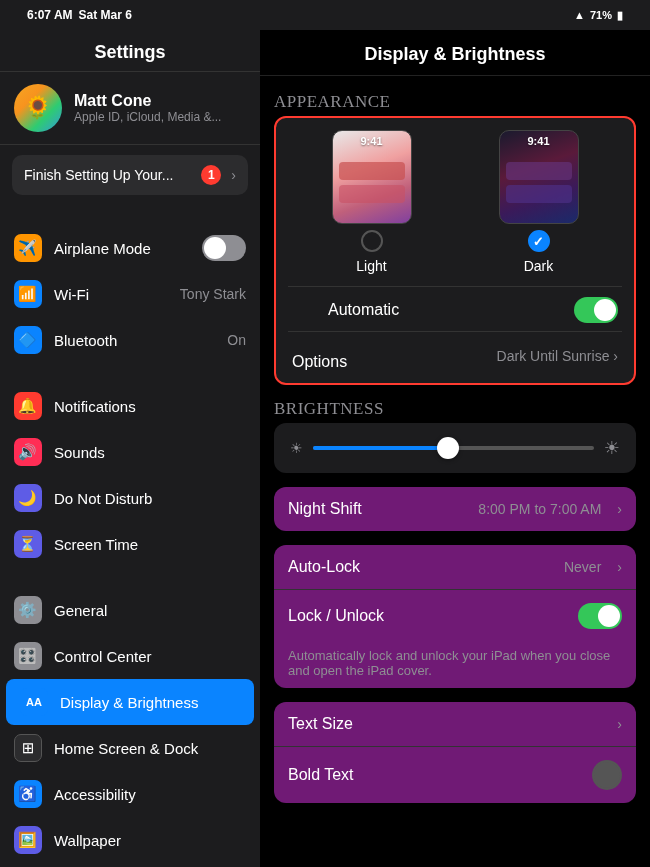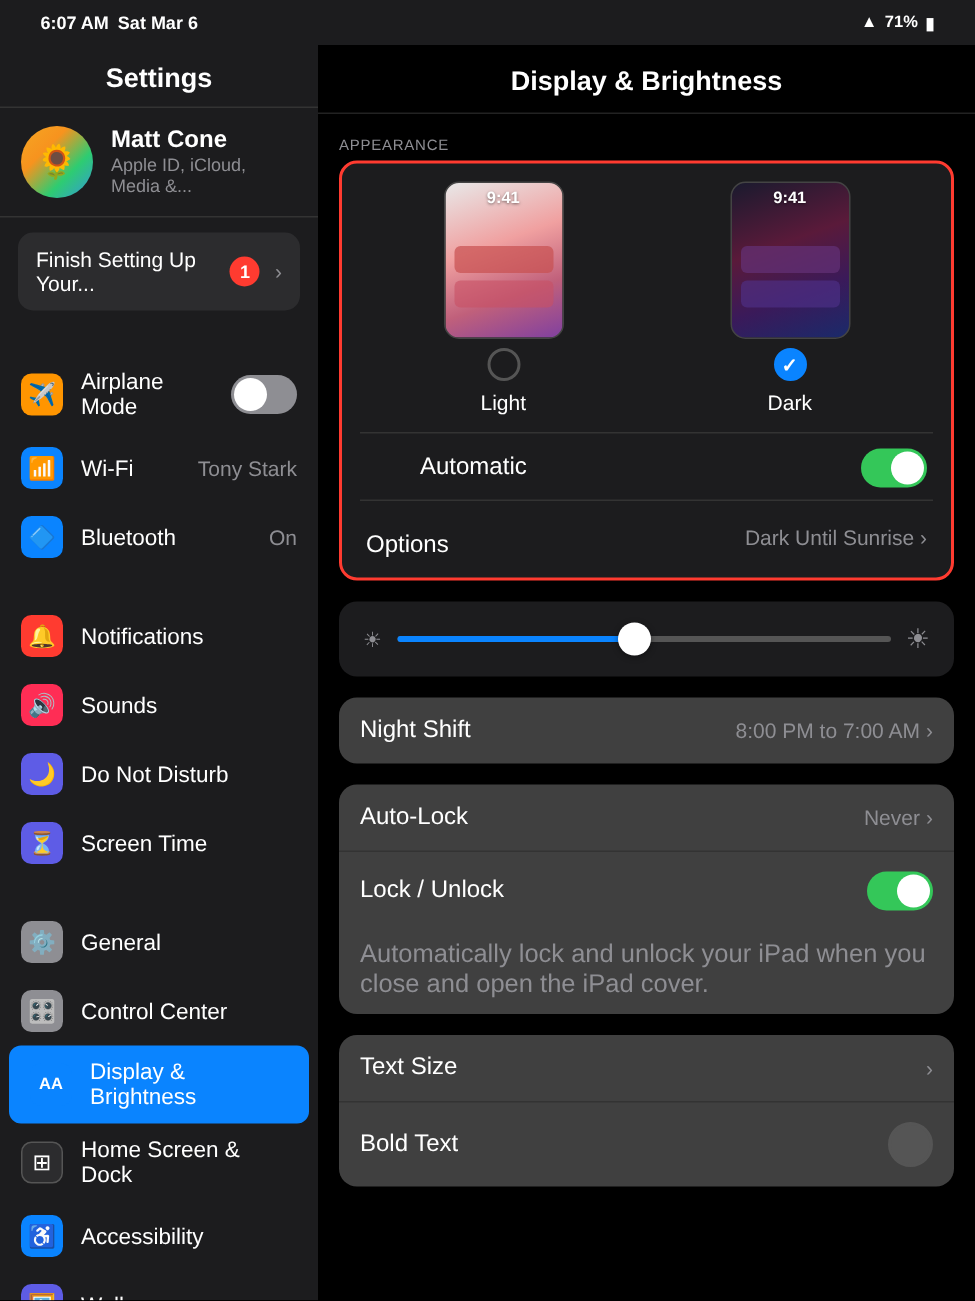--- a/index.html
+++ b/index.html
@@ -32,21 +32,21 @@
 
     
     .main-layout {
       display: flex;
       flex: 1;
       overflow: hidden;
     }
 
     
     .sidebar {
-      width: 212px;
+      width: 260px;
       background: #1c1c1e;
       flex-shrink: 0;
       display: flex;
       flex-direction: column;
       overflow: hidden;
     }
 
     .sidebar-header {
       text-align: center;
       padding: 12px 0 8px;
@@ -172,25 +172,26 @@
     }
 
     .content-body {
       padding: 16px 14px;
       display: flex;
       flex-direction: column;
       gap: 14px;
     }
 
     .section-label {
-      font-size: 10px;
+      font-size: 17px;
       color: #8e8e93;
       text-transform: uppercase;
       letter-spacing: 0.5px;
       margin-bottom: 4px;
+      font-family: Liberation Serif, serif;
     }
 
     
     .appearance-card {
       background: #1c1c1e;
       border-radius: 12px;
       overflow: hidden;
       border: 2px solid #ff3b30;
       padding: 12px;
     }
@@ -204,21 +205,21 @@
     .appearance-option {
       display: flex;
       flex-direction: column;
       align-items: center;
       gap: 6px;
       cursor: pointer;
     }
 
     .phone-preview {
       width: 80px;
-      height: 105px;
+      height: 94px;
       border-radius: 10px;
       overflow: hidden;
       position: relative;
       border: 1px solid #444;
     }
     .phone-preview.light-mode {
       background: linear-gradient(160deg, #e8e8e8 0%, #f0a0a0 40%, #c0607b 70%, #8040a0 100%);
     }
     .phone-preview.dark-mode {
       background: linear-gradient(160deg, #1a1a2e 0%, #5a1a3a 40%, #3a1a5a 70%, #1a2a6a 100%);
@@ -305,38 +306,38 @@
       background: #fff;
       border-radius: 50%;
       position: absolute;
       top: -9px;
       left: calc(48% - 11px);
       box-shadow: 0 1px 4px rgba(0,0,0,0.4);
     }
 
     
     .setting-card {
-      background: #404040;
+      background: #701a75;
       border-radius: 12px;
       overflow: hidden;
     }
 
     .setting-row {
       display: flex;
       align-items: center;
       justify-content: space-between;
       padding: 13px 14px;
     }
     .setting-row + .setting-row {
       border-top: 1px solid #333;
     }
     .setting-row-label { font-size: 16px; }
-    .setting-row-value { font-size: 14px; color: #8e8e93; display: flex; align-items: center; gap: 4px; }
+    .setting-row-value { font-size: 14px; color: #8e8e93; display: flex; align-items: center; gap: 16px; }
     .setting-note {
-      font-size: 17px;
+      font-size: 13px;
       color: #8e8e93;
       padding: 6px 14px 10px;
     }
 
     .bold-text-circle {
       width: 30px; height: 30px;
       border-radius: 50%;
       background: #555;
       border: 2px solid #555;
     }
@@ -503,20 +504,21 @@
             <span class="options-label">Options</span>
             <span class="options-value">
               <span>Dark Until Sunrise</span>
               <span style="color:#8e8e93;">›</span>
             </span>
           </div>
         </div>
       </div>
 
       <div>
+        <div class="section-label">BRIGHTNESS</div>
         <div class="brightness-card">
           <div class="brightness-row">
             <span class="brightness-icon-low">☀</span>
             <div class="brightness-slider">
               <div class="brightness-fill"></div>
               <div class="brightness-thumb"></div>
             </div>
             <span class="brightness-icon-high">☀</span>
           </div>
         </div>

